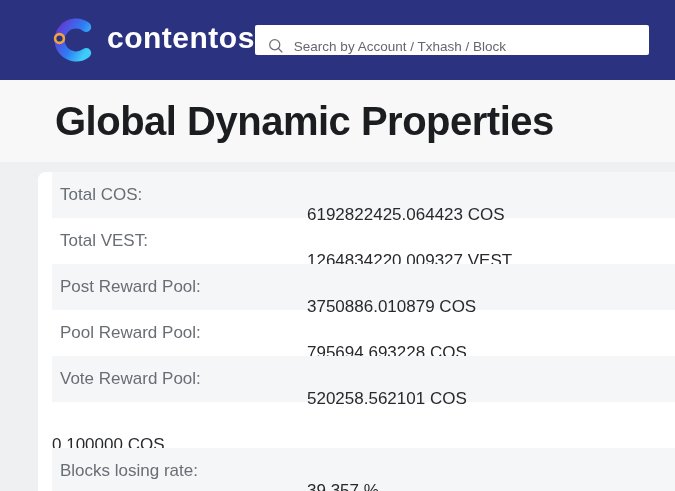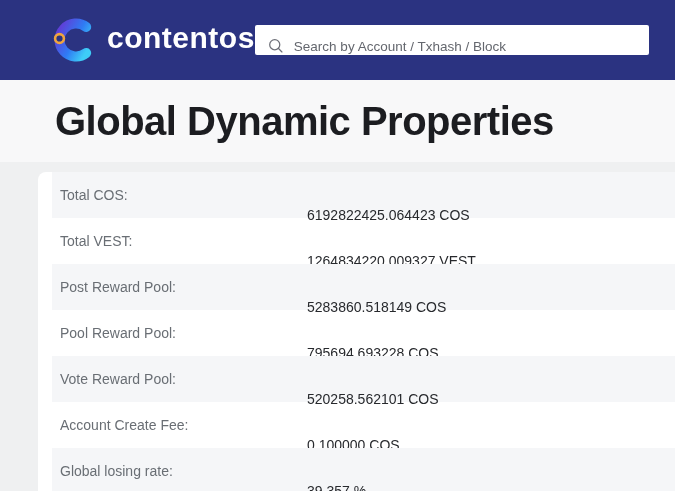--- a/index.html
+++ b/index.html
@@ -54,21 +54,21 @@
     flex:1 1 auto;background:var(--page-bg);
     padding:10px 0 0 38px;overflow:hidden;
   }
   .card{
     background:var(--card-bg);border-top-left-radius:8px;
     height:100%;padding-left:14px;overflow:hidden;
   }
   .table{display:flex;flex-direction:column;}
   .row{
     height:46px;flex:0 0 46px;display:flex;align-items:center;
-    font-size:14px;
+    font-size:17px;
   }
   .row:nth-child(odd){background:var(--row-stripe);}
   .row .label{
     width:255px;flex:0 0 255px;padding-left:8px;color:var(--label-color);
   }
   .row .value{flex:1;color:var(--value-color);margin-top:40px;}
 </style>
 </head>
 <body>
 
@@ -115,39 +115,38 @@
     <div class="value">6192822425.064423 COS</div>
   </div>
 
   <div class="row">
     <div class="label">Total VEST:</div>
     <div class="value">1264834220.009327 VEST</div>
   </div>
 
   <div class="row">
     <div class="label">Post Reward Pool:</div>
-    <div class="value">5283860.518149 COS</div>
+    <div class="value">3750886.010879 COS</div>
   </div>
 
   <div class="row">
     <div class="label">Pool Reward Pool:</div>
     <div class="value">795694.693228 COS</div>
   </div>
 
   <div class="row">
     <div class="label">Vote Reward Pool:</div>
     <div class="value">520258.562101 COS</div>
   </div>
 
   <div class="row">
-    <div class="label">Account Create Fee:</div>
     <div class="value">0.100000 COS</div>
   </div>
 
   <div class="row">
-    <div class="label">Global losing rate:</div>
+    <div class="label">Blocks losing rate:</div>
     <div class="value">39.357 %</div>
   </div>
 </div>
     </div>
   </main>
 
 </div>
 
 </body></html>

